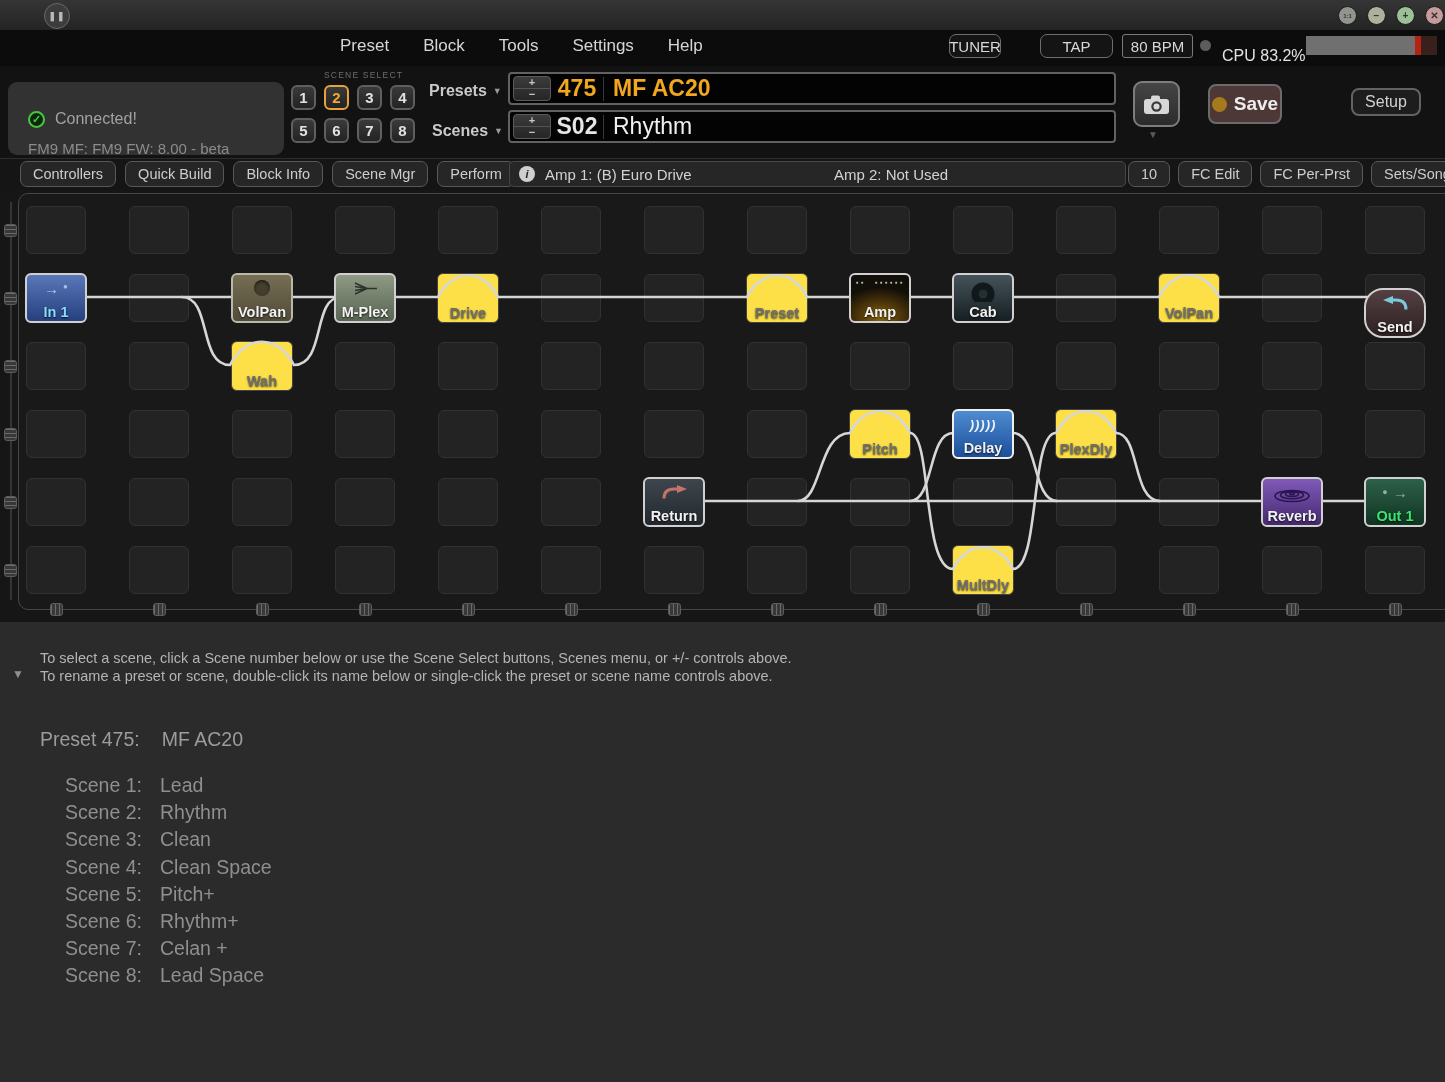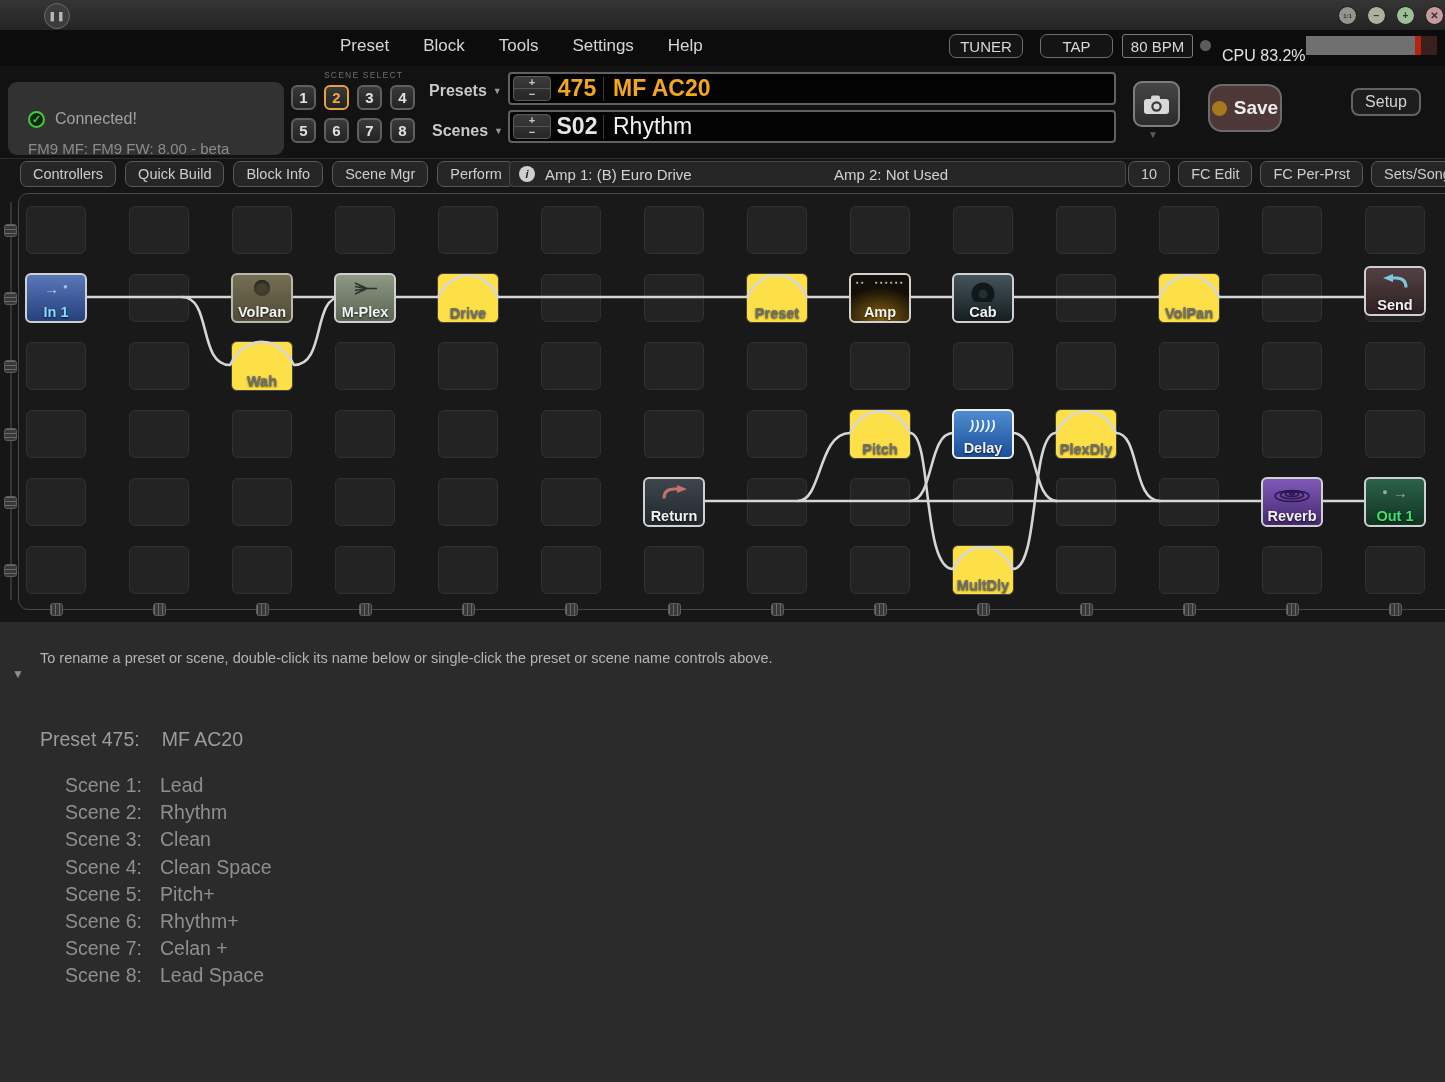--- a/index.html
+++ b/index.html
@@ -14,21 +14,21 @@
   .winc.sz{font-size:6px}
 
   
   #header{position:absolute;left:0;top:30px;width:1445px;height:36px;background:#0c0c0c}
   #logo{position:absolute;left:12px;top:32px;width:250px;height:52px}
   #logoCompany{position:absolute;left:76px;top:33px;font-size:10px;font-weight:bold;letter-spacing:2.5px;color:#9fbd97}
   #logoProduct{position:absolute;left:64px;top:43px;font-size:30px;font-weight:bold;letter-spacing:1px;color:#a9c5a0;font-style:italic}
   #menubar{position:absolute;left:340px;top:36px;display:flex;gap:34px}
   .menu-item{font-size:17px;color:#d6d6d6;cursor:default}
   .hbtn{position:absolute;top:34px;height:24px;border:1px solid #6e6e6e;border-radius:7px;background:#141414;color:#d8d8d8;font-size:15px;display:flex;align-items:center;justify-content:center;box-sizing:border-box}
-  #tunerBtn{left:949px;width:74px}
+  #tunerBtn{left:949px;width:52px}
   #tapBtn{left:1040px;width:73px}
   #bpmBox{left:1122px;width:71px;border-radius:3px;border-color:#7a7a7a}
   #syncDot{position:absolute;left:1200px;top:40px;width:11px;height:11px;border-radius:50%;background:#5c5c5c}
   #cpuLabel{position:absolute;left:1222px;top:47px;font-size:16px;color:#e2e2e2}
   #cpuBar{position:absolute;left:1306px;top:36px;width:131px;height:19px;background:#38201d;display:flex}
   #cpuFill{background:#707070;height:100%}
   #cpuMark{background:#b52313;width:6px;height:100%}
 
   
   #subheader{position:absolute;left:0;top:66px;width:1445px;height:92px;background:#121212;border-bottom:1px solid #2c2c2c}
@@ -51,21 +51,21 @@
   .stepper span:first-child{border-bottom:1px solid #555}
   .disp .num{width:52px;text-align:center;font-size:23px;font-weight:bold}
   .disp .vline{width:1px;height:24px;background:#3a3a3a}
   .disp .nm{margin-left:9px;font-size:23px;font-weight:bold}
   #presetDisp .num,#presetDisp .nm{color:#f2a71f}
   #sceneDisp .num{color:#e6e6e6}
   #sceneDisp .nm{color:#f0f0f0;font-weight:normal}
 
   #cameraBtn{position:absolute;left:1133px;top:15px;width:47px;height:46px;border:2px solid #7d7d7d;border-radius:9px;background:linear-gradient(#454545,#2b2b2b);display:flex;align-items:center;justify-content:center;box-sizing:border-box}
   #cameraCaret{position:absolute;left:1148px;top:63px;font-size:10px;color:#5a5a5a}
-  #saveBtn{position:absolute;left:1208px;top:18px;width:74px;height:48px;background:#4d3737;border:2px solid #6b6b6b;border-radius:14px;display:flex;align-items:center;justify-content:center;gap:7px;box-sizing:border-box}
+  #saveBtn{position:absolute;left:1208px;top:18px;width:74px;height:40px;background:#4d3737;border:2px solid #6b6b6b;border-radius:8px;display:flex;align-items:center;justify-content:center;gap:7px;box-sizing:border-box}
   #saveDot{width:15px;height:15px;border-radius:50%;background:#a5791c}
   #saveLabel{font-size:19px;font-weight:bold;color:#ededed}
   #setupBtn{position:absolute;left:1351px;top:22px;width:70px;height:28px;border:2px solid #636363;border-radius:8px;background:#1d1d1d;color:#d2d2d2;font-size:16px;display:flex;align-items:center;justify-content:center;box-sizing:border-box}
 
   
   #toolbar{position:absolute;left:0;top:159px;width:1445px;height:31px;background:#151515}
   #tbLeft{position:absolute;left:20px;top:2px;display:flex;gap:9px}
   #tbRight{position:absolute;left:1128px;top:2px;display:flex;gap:8px}
   .tb-btn{height:26px;padding:0 12px;border:1.5px solid #585858;border-radius:7px;background:#262626;color:#cdcdcd;font-size:14.5px;display:flex;align-items:center;box-sizing:border-box;white-space:nowrap}
   #ampInfo{position:absolute;left:509px;top:2px;width:617px;height:26px;background:#262626;border:1px solid #474747;border-radius:5px;display:flex;align-items:center;box-sizing:border-box}
@@ -396,21 +396,21 @@
               <circle cx="18" cy="14" r="11.5" fill="#10181b"></circle>
               <circle cx="18" cy="14" r="4.5" fill="#242f34"></circle>
             </svg>
           </div>
           <div class="blabel">Cab</div>
         </div>
         <div class="block t-dim z-under" style="left: 1158px; top: 83px;">
           <div class="bicon"></div>
           <div class="blabel">VolPan</div>
         </div>
-        <div class="block t-send z-over" style="left: 1364px; top: 76px;">
+        <div class="block t-send z-over" style="left: 1364px; top: 98px; border-radius: 19px;">
           <div class="bicon">
             <svg width="32" height="14" viewBox="0 0 32 14">
               <path d="M27 13.5 Q27 4 17 4 L13 4" stroke="#7bc9da" stroke-width="3" fill="none"></path>
               <path d="M14 0 L4 4 L14 8 Z" fill="#7bc9da"></path>
             </svg>
           </div>
           <div class="blabel">Send</div>
         </div>
         <div class="block t-dim z-under" style="left: 231px; top: 151px;">
           <div class="bicon"></div>
@@ -484,20 +484,21 @@
         <div class="handle col" style="left: 1080px; top: 413px;"></div>
         <div class="handle col" style="left: 1183px; top: 413px;"></div>
         <div class="handle col" style="left: 1286px; top: 413px;"></div>
         <div class="handle col" style="left: 1389px; top: 413px;"></div>
       </div>
   </div>
 
   <div id="footer">
     <div id="collapseArrow">▼</div>
     <div id="instructions">
+        <div class="instr-line">To select a scene, click a Scene number below or use the Scene Select buttons, Scenes menu, or +/- controls above.</div>
         <div class="instr-line">To rename a preset or scene, double-click its name below or single-click the preset or scene name controls above.</div>
       </div>
     <div id="presetLine">
       <span class="pl-label">Preset 475:</span>
       <span class="pl-name">MF AC20</span>
     </div>
     <div id="sceneList">
         <div class="scene-row">
           <span class="sl">Scene 1:</span>
           <span>Lead</span>

